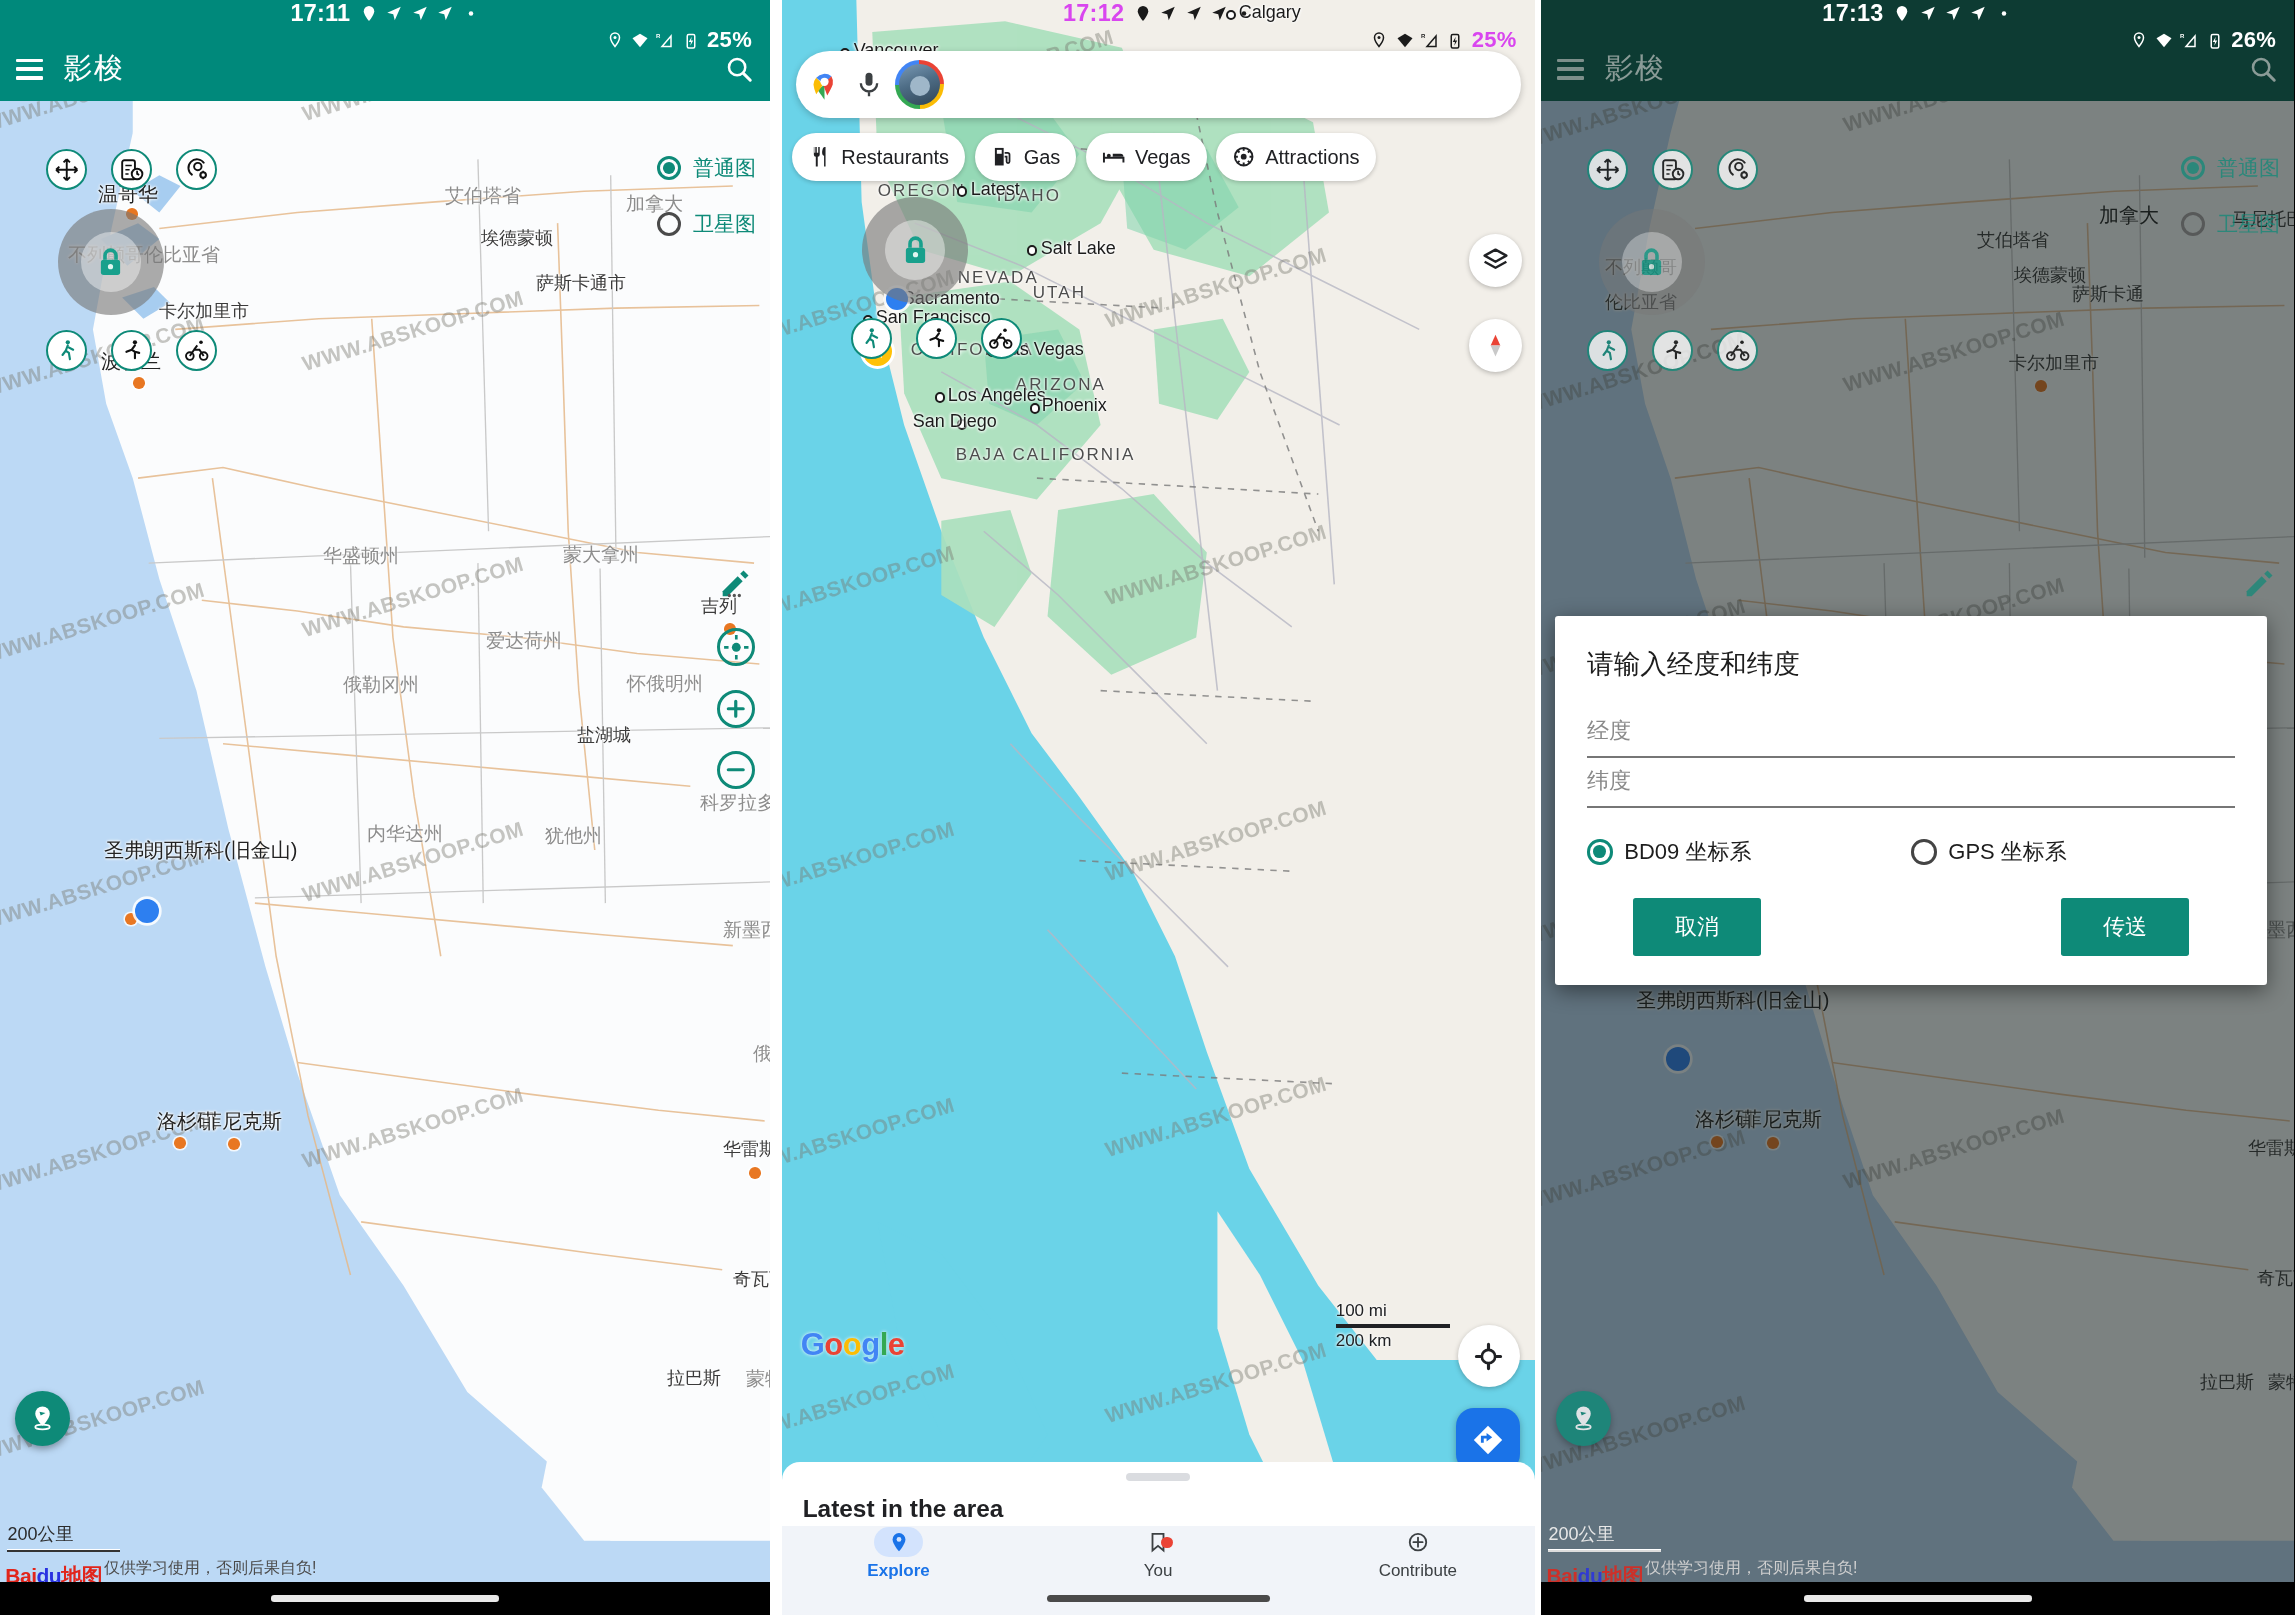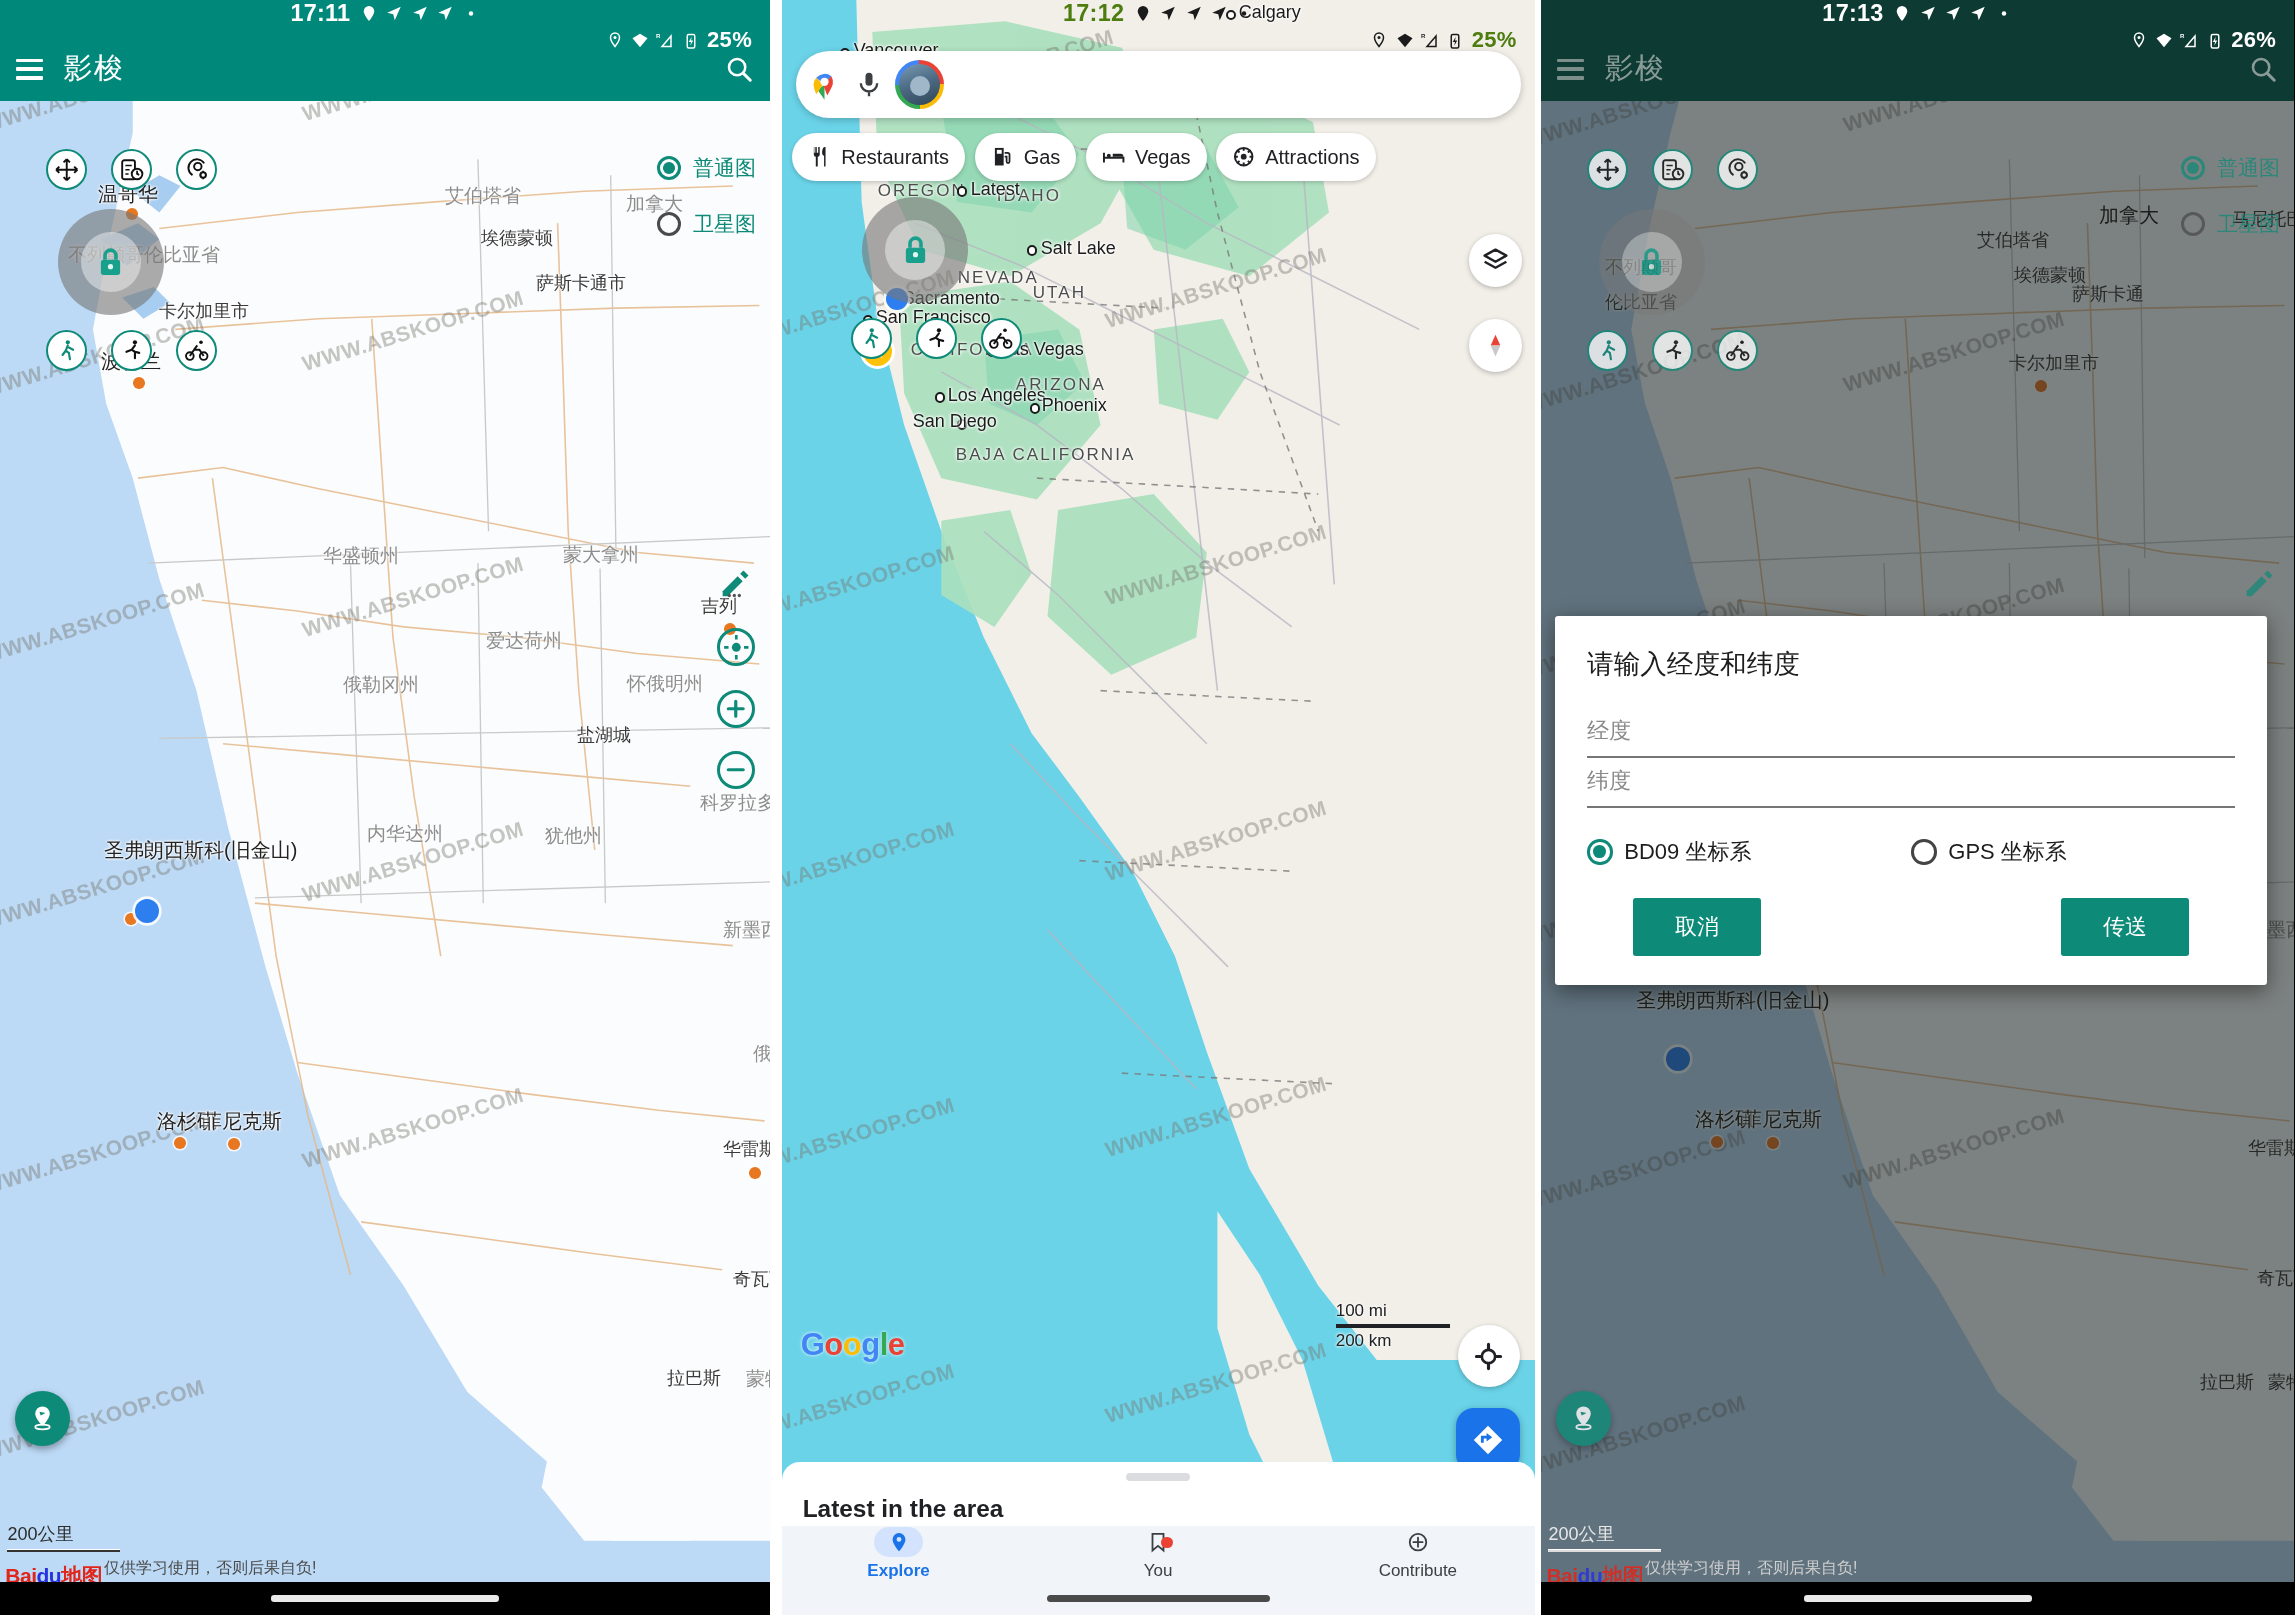--- a/index.html
+++ b/index.html
@@ -553,21 +553,21 @@
       <div class="gstate" style="left:104px;top:97px">WASHINGTON</div>
       <div class="gstate" style="left:96px;top:181px">OREGON</div>
       <div class="gstate" style="left:215px;top:186px">IDAHO</div>
       <div class="gstate" style="left:176px;top:268px">NEVADA</div>
       <div class="gstate" style="left:251px;top:283px">UTAH</div>
       <div class="gstate" style="left:129px;top:340px">CALIFORNIA</div>
       <div class="gstate" style="left:234px;top:375px">ARIZONA</div>
       <div class="gstate" style="left:174px;top:444px;width:80px;line-height:1.25">BAJA CALIFORNIA</div>
     </div>
 
-    <div class="statusbar" style="color:#4d7c0f">
+    <div class="statusbar" style="color:#d946ef">
       <div class="sb-left">
         <span>17:12</span>
         <span class="sb-icons">
           <svg class="gi" viewBox="0 0 24 24">
               <path fill="#1b1b1b" d="M12 2a7 7 0 00-7 7c0 5 7 13 7 13s7-8 7-13a7 7 0 00-7-7z"></path>
             </svg>
           <svg class="gi" viewBox="0 0 24 24">
               <path fill="#1b1b1b" d="M21 3L3 11l8 2 2 8z"></path>
             </svg>
           <svg class="gi" viewBox="0 0 24 24">

